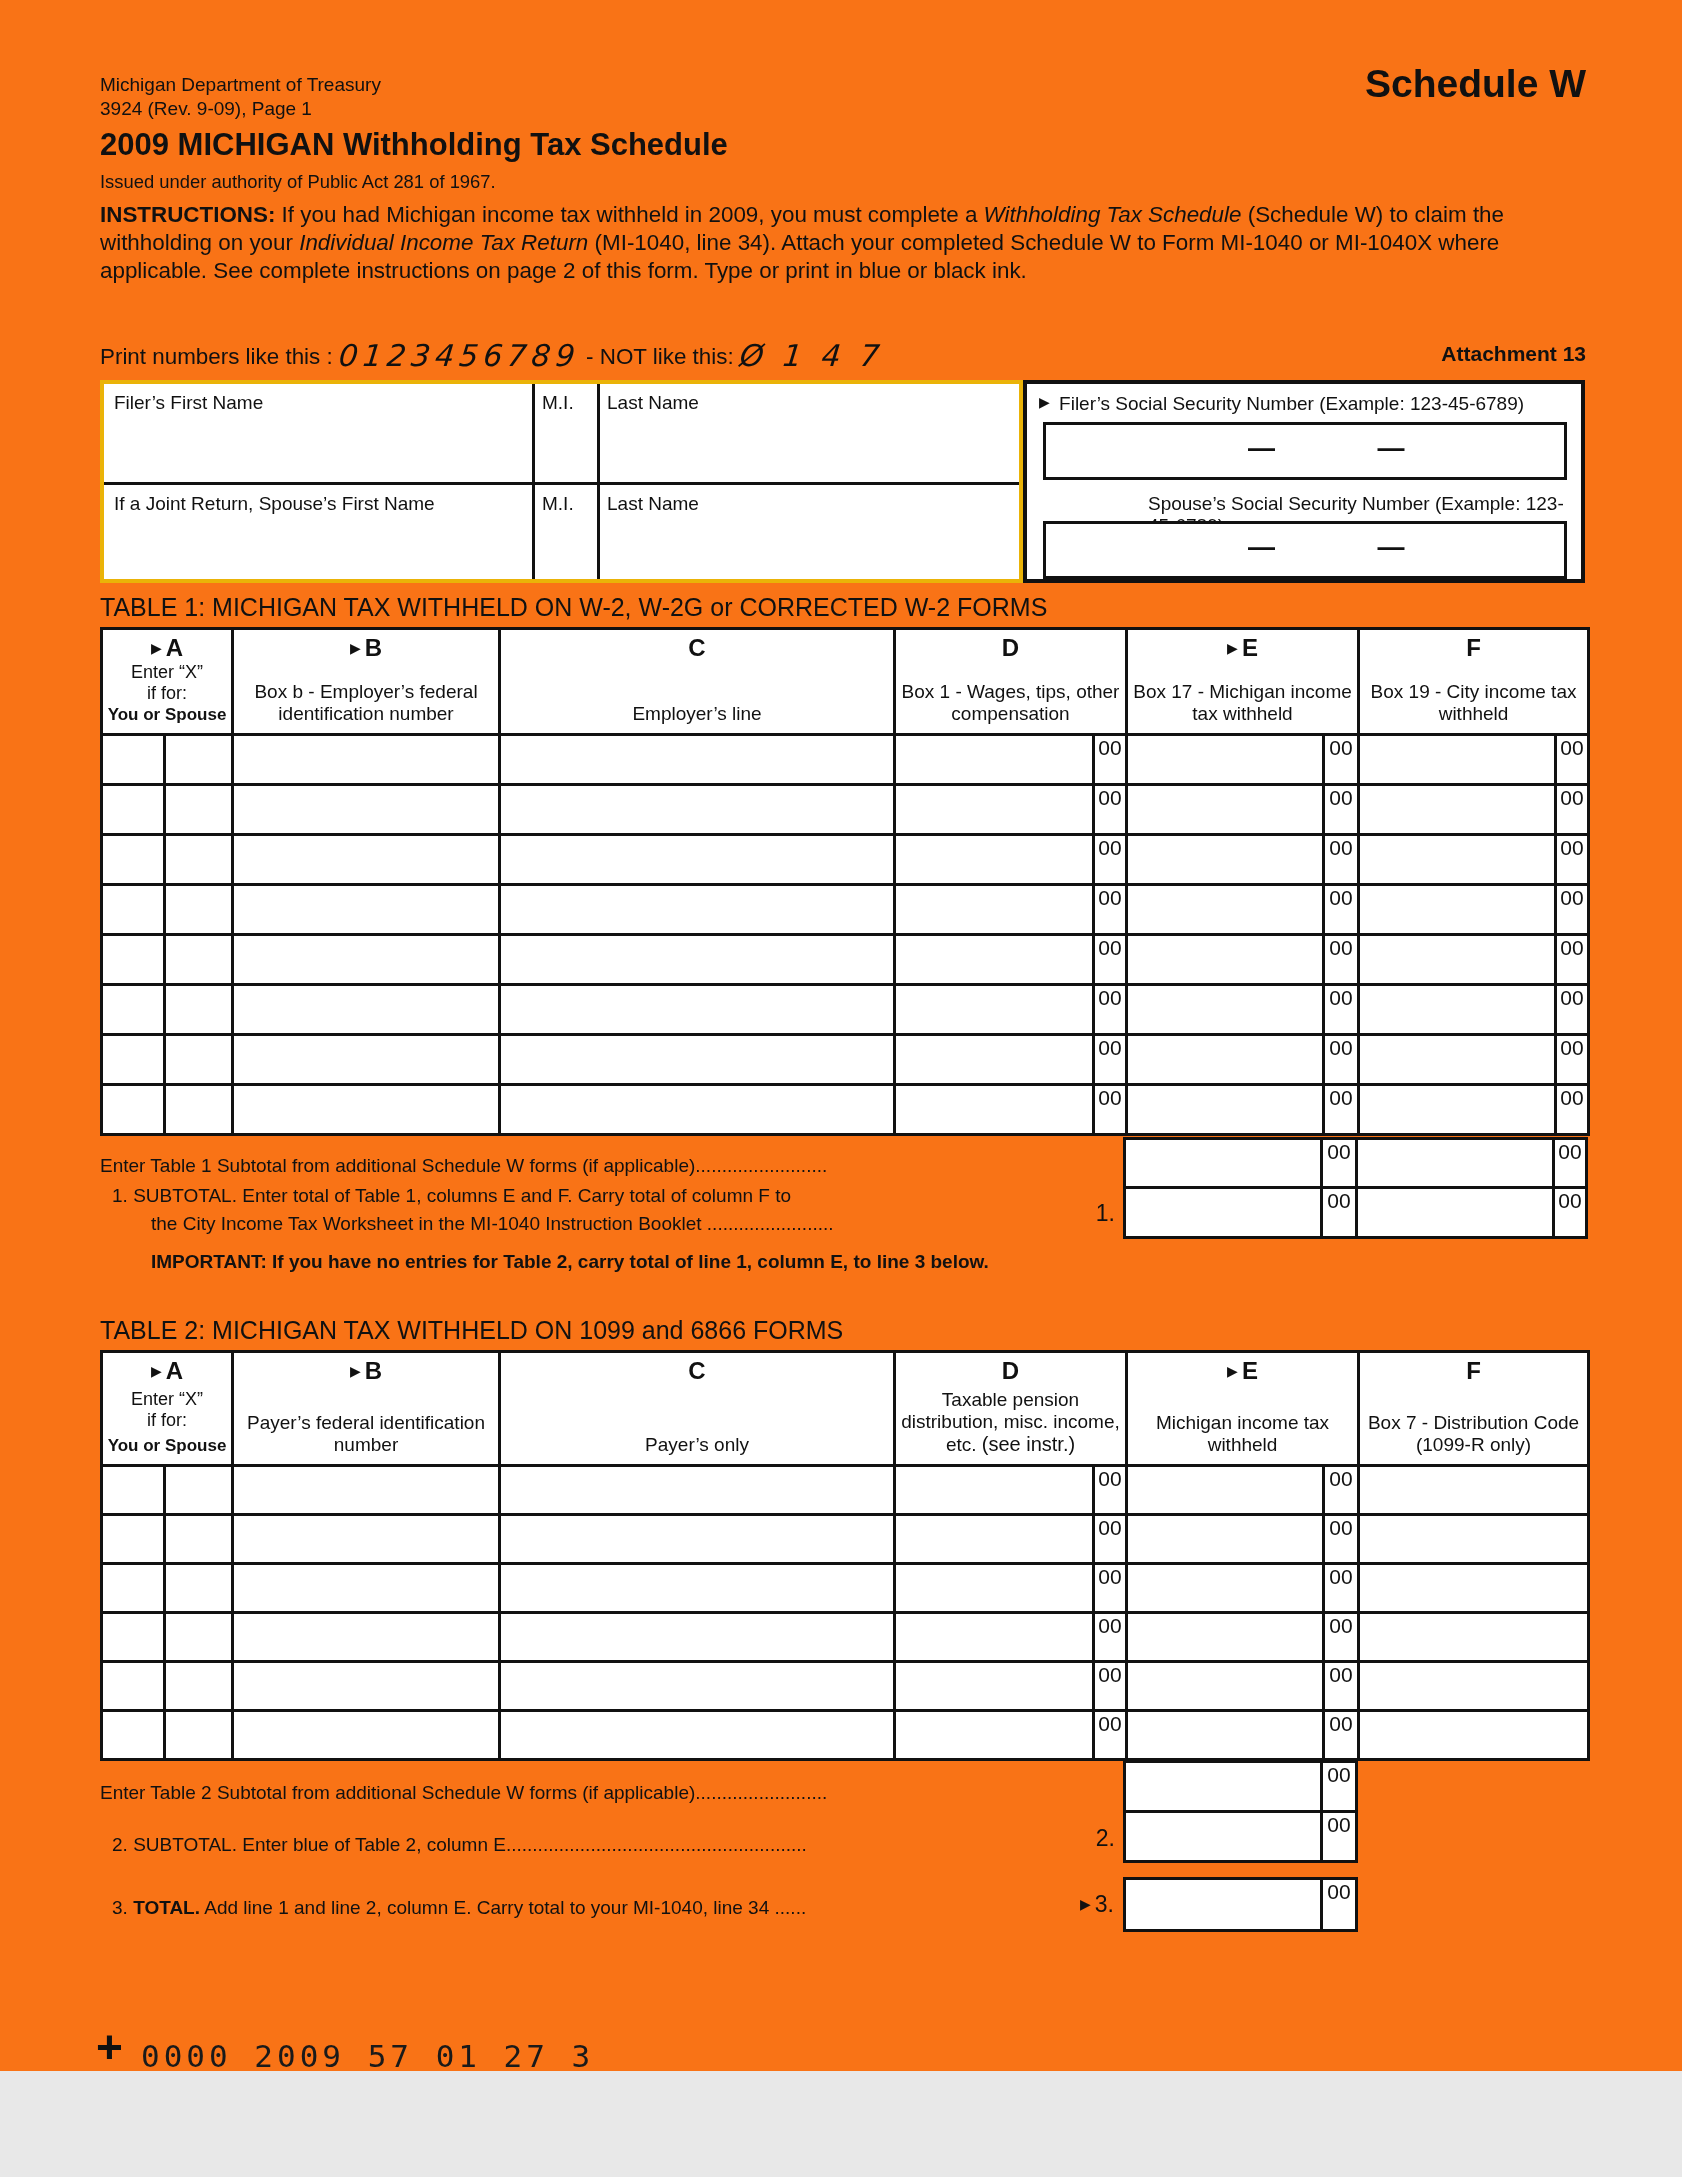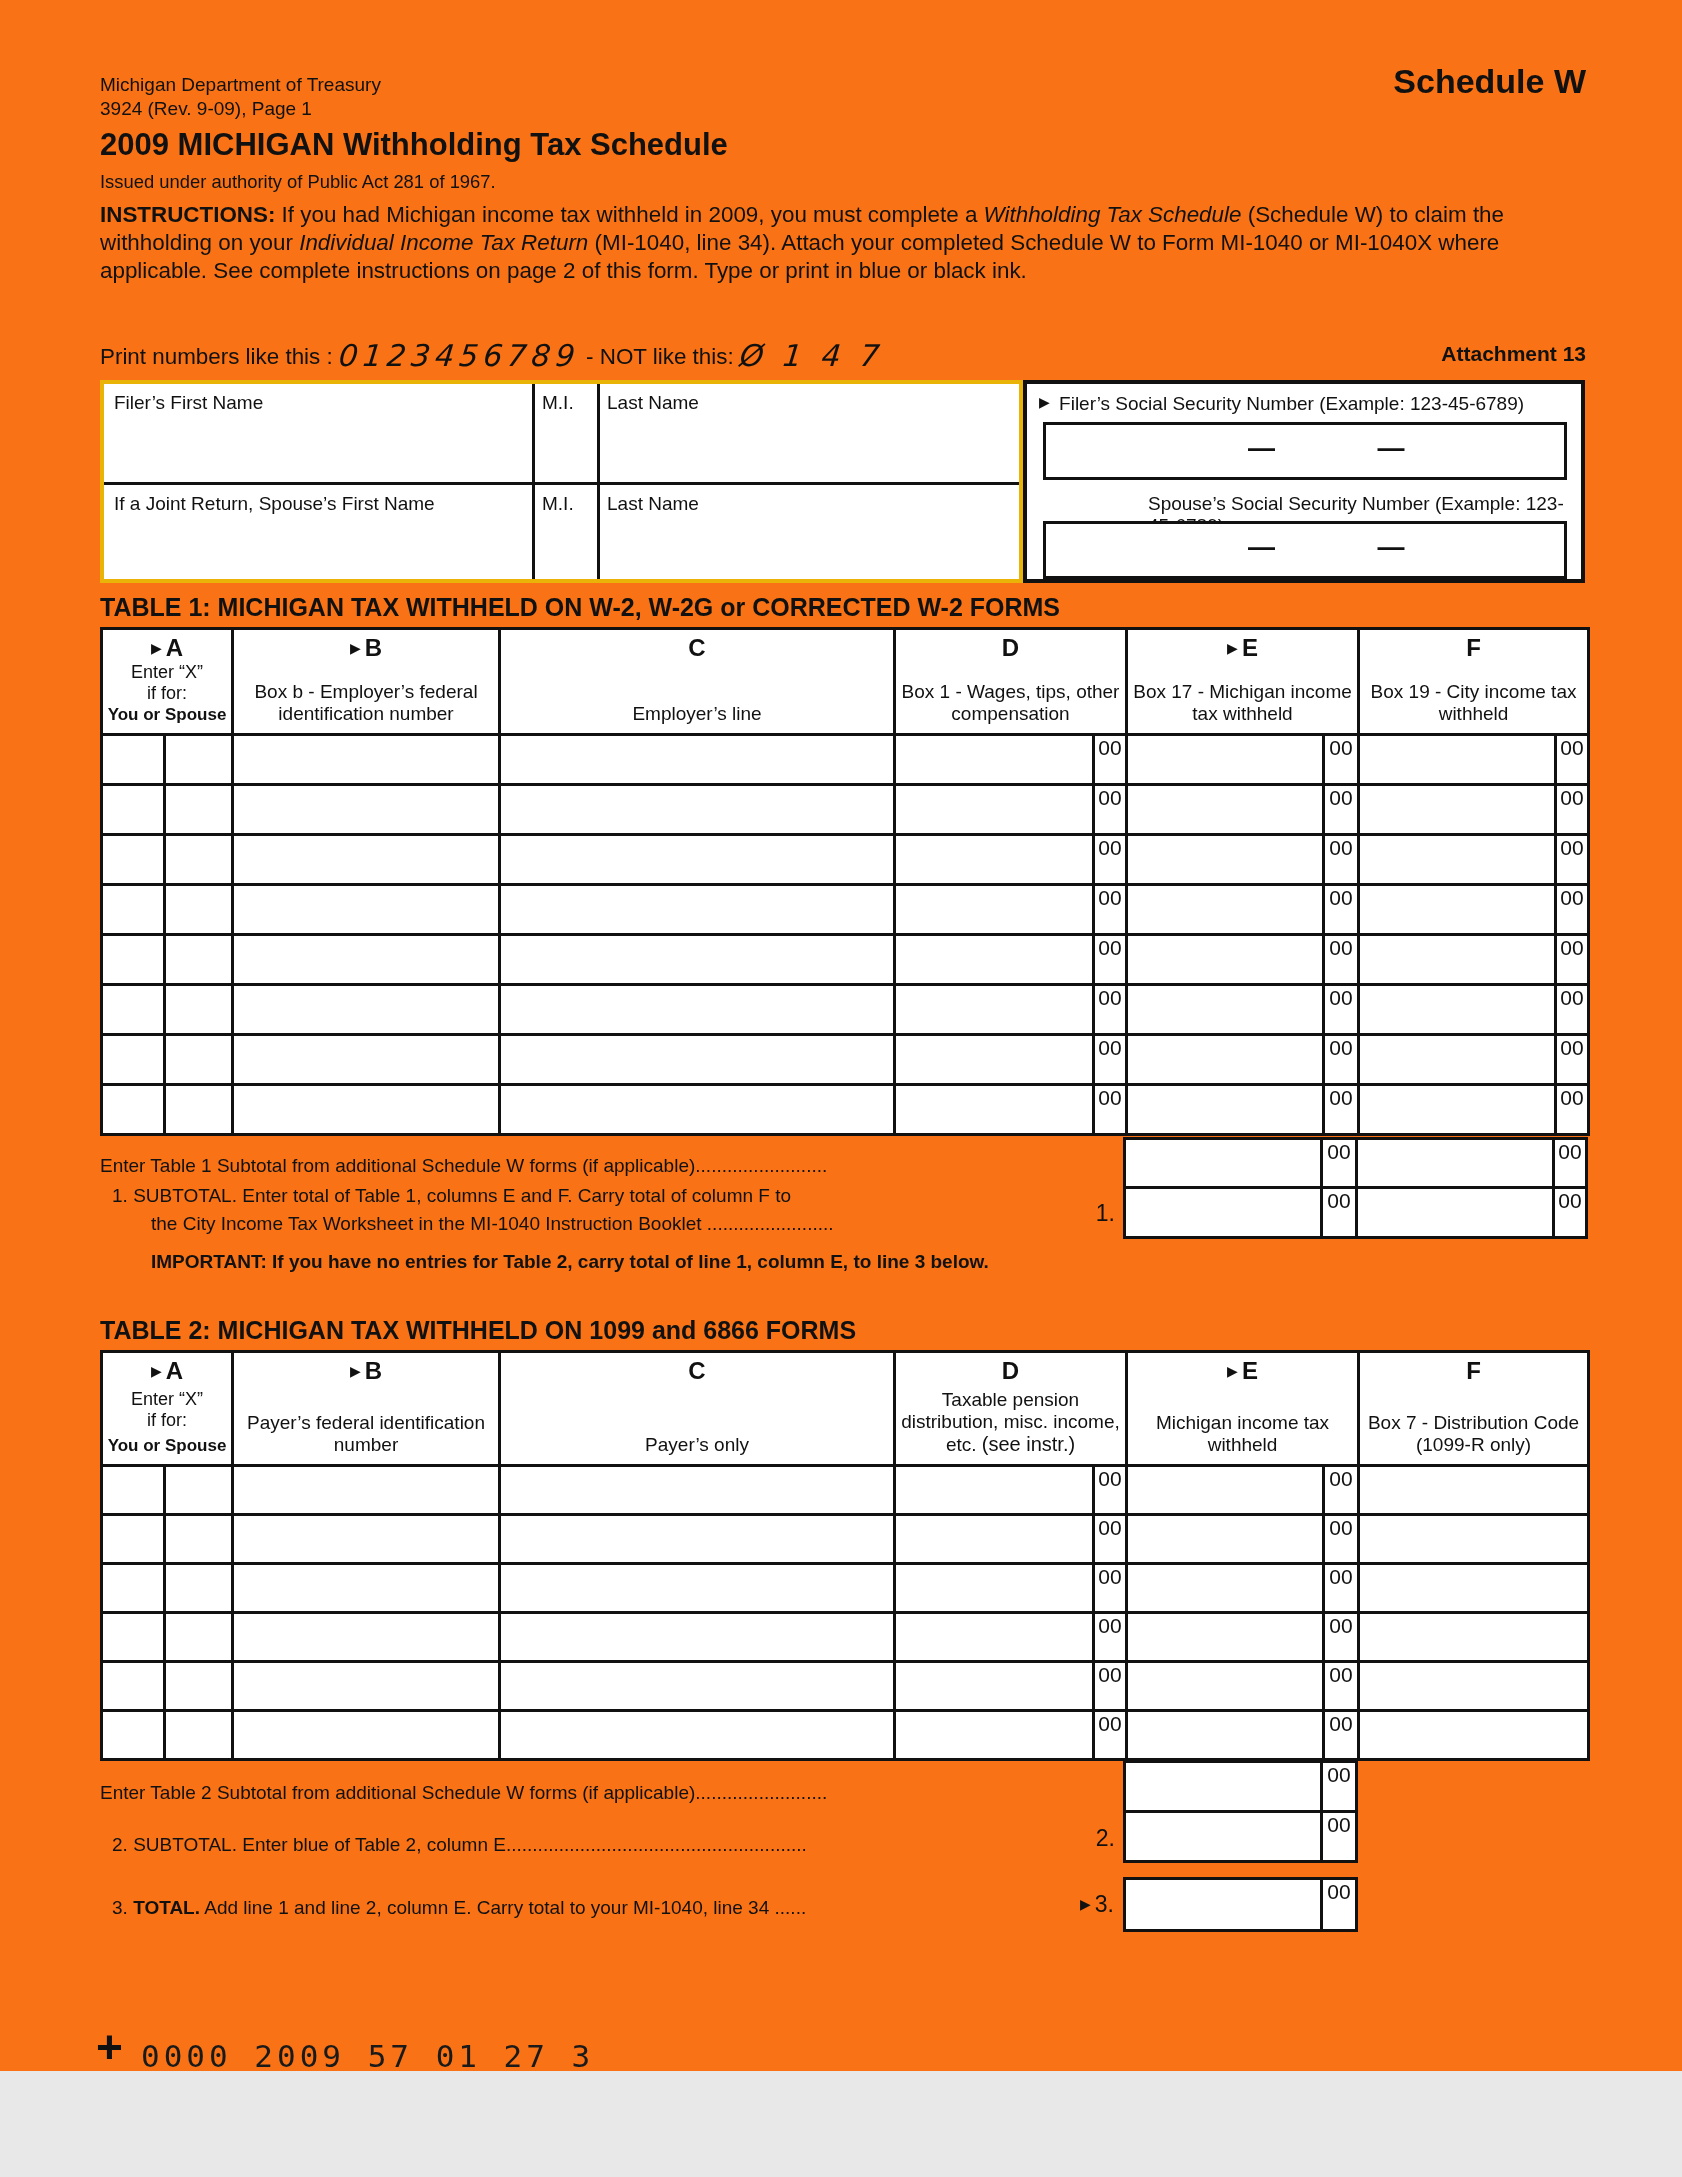--- a/index.html
+++ b/index.html
@@ -31,38 +31,38 @@
   .hdr1{height:103px}
   .hdr2{height:111px}
   .letter{font-size:24px;font-weight:bold;line-height:24px}
   .arr{font-size:14px;margin-right:4px;position:relative;top:-3px}
   .hlbl{font-size:19px;line-height:22px;text-align:center}
   .youspouse{font-size:17px;font-weight:bold;letter-spacing:0px;white-space:nowrap}
   .cents{font-size:21px;text-align:center;vertical-align:bottom;padding-bottom:5px;font-weight:normal}
   tr.r50{height:50px}
   tr.r49{height:49px}
 
-  .ttl{position:absolute;font-size:25px;font-weight:bold;white-space:nowrap}
+  .ttl{position:absolute;font-size:25px;font-weight:normal;white-space:nowrap}
   .nt{position:absolute;font-size:19px;line-height:28px;white-space:nowrap}
   .boxno{position:absolute;font-size:23px;text-align:right;white-space:nowrap}
 
   .handnum{display:inline-block;font-family:"DejaVu Sans",sans-serif;font-style:italic;
            font-size:30px;letter-spacing:5px;transform:skewX(-6deg);position:relative;top:2px}
   .mono{font-family:"DejaVu Sans Mono",monospace}
   .watermark{position:absolute;font-family:"DejaVu Sans Mono",monospace;font-size:75px;
              color:#3d3d3d;letter-spacing:7px;white-space:nowrap}
 </style>
 </head>
 <body>
 
 <div class="pg">
 
   <div class="abs t19" style="left:100px;top:74px">Michigan Department of Treasury</div>
   <div class="abs t19" style="left:100px;top:98px">3924 (Rev. 9-09), Page 1</div>
-  <div class="abs b right" style="left:1088px;top:62px;width:498px;font-size:34px">Schedule W</div>
+  <div class="abs b right" style="left:1088px;top:62px;width:498px;font-size:39px">Schedule W</div>
   <div class="abs b" style="left:100px;top:127px;font-size:31px">2009 MICHIGAN Withholding Tax Schedule</div>
   <div class="abs" style="left:100px;top:171px;font-size:18.4px">Issued under authority of Public Act 281 of 1967.</div>
 
   <div class="abs t22" style="left:100px;top:201px;width:1488px;white-space:normal">
     <span class="b">INSTRUCTIONS:</span><span>  If you had Michigan income tax withheld in 2009, you must complete a </span><span class="i">Withholding Tax Schedule</span><span> (Schedule W) to claim the withholding on your </span><span class="i">Individual Income Tax Return</span><span> (MI-1040, line 34).  Attach your completed Schedule W to Form MI-1040 or MI-1040X where applicable.  See complete instructions on page 2 of this form. Type or print in blue or black ink.</span>
   </div>
 
   <div class="abs" style="left:100px;top:336px;font-size:22.4px">
     <span>Print numbers like this :</span>
     <span class="handnum">0123456789</span>

